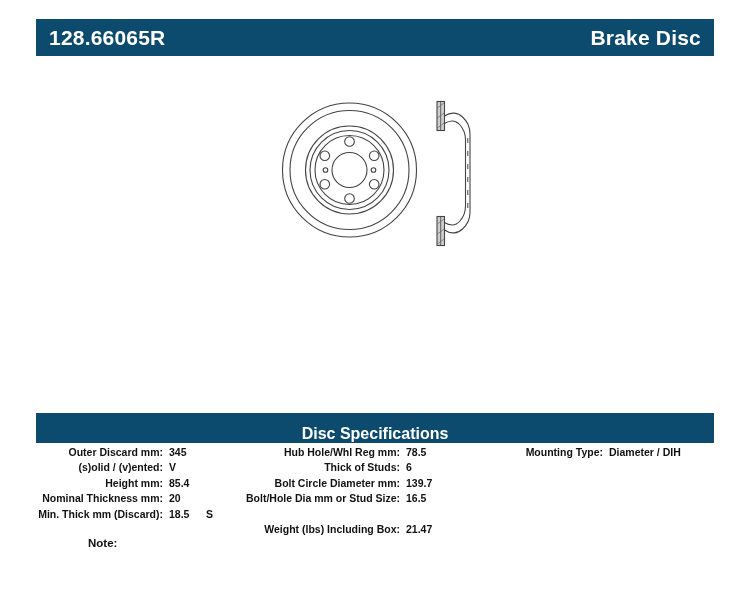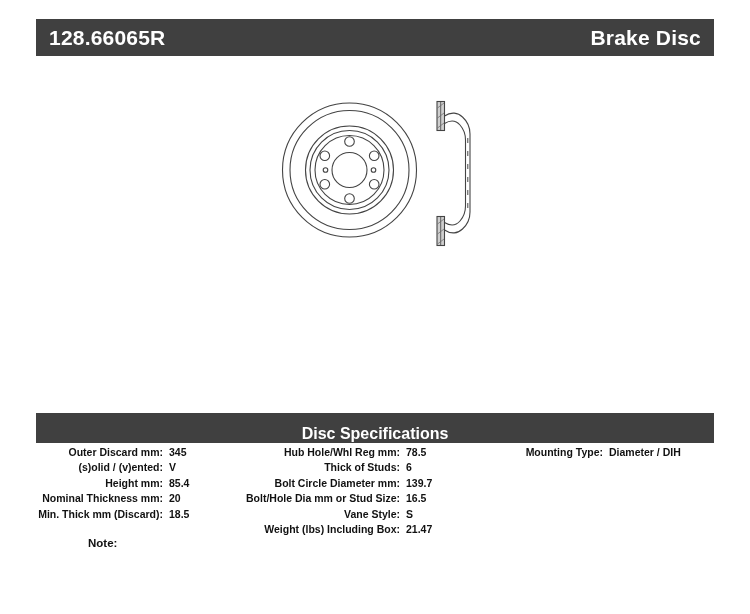--- a/index.html
+++ b/index.html
@@ -2,21 +2,21 @@
 <html><head>
 <meta charset="utf-8">
 <style>
   html,body { margin:0; padding:0; }
   body {
     width:750px; height:614px; background:#ffffff; position:relative;
     font-family:"Liberation Sans", sans-serif; color:#111;
     overflow:hidden;
   }
   .bar {
-    position:absolute; left:36px; width:678px; background:#404040;
+    position:absolute; left:36px; width:678px; background:#0c4a6e;
     color:#fff; font-weight:bold; box-sizing:border-box;
   }
   .header-bar {
     top:19px; height:37px; display:flex; align-items:center;
     justify-content:space-between; padding:0 13px; font-size:21px;
     letter-spacing:0.2px;
   }
   .spec-bar {
     top:413px; height:30px; display:flex; align-items:flex-end;
     justify-content:center; font-size:16px;
@@ -124,21 +124,20 @@
   </div>
   <div class="spec-row">
     <span class="spec-label">Bolt Circle Diameter mm:</span>
     <span class="spec-value">139.7</span>
   </div>
   <div class="spec-row">
     <span class="spec-label">Bolt/Hole Dia mm or Stud Size:</span>
     <span class="spec-value">16.5</span>
   </div>
   <div class="spec-row">
-    <span class="spec-label">Vane Style:</span>
     <span class="spec-value">S</span>
   </div>
   <div class="spec-row">
     <span class="spec-label">Weight (lbs) Including Box:</span>
     <span class="spec-value">21.47</span>
   </div>
 </div>
 
 <div class="spec-col col3" style="left:430px;">
   <div class="spec-row">

